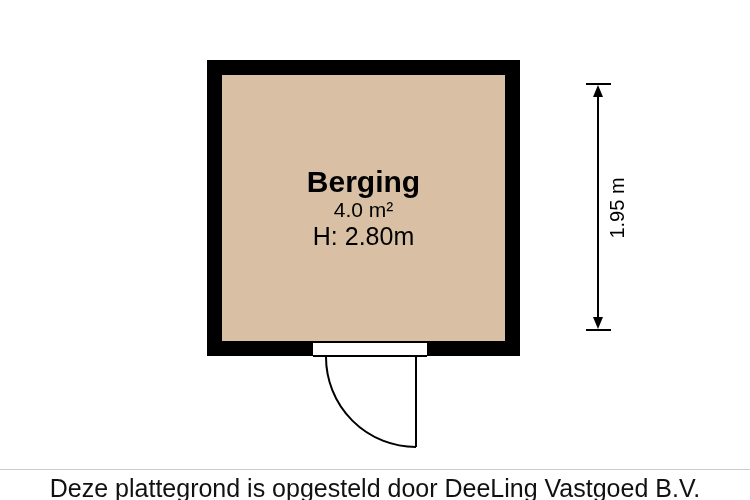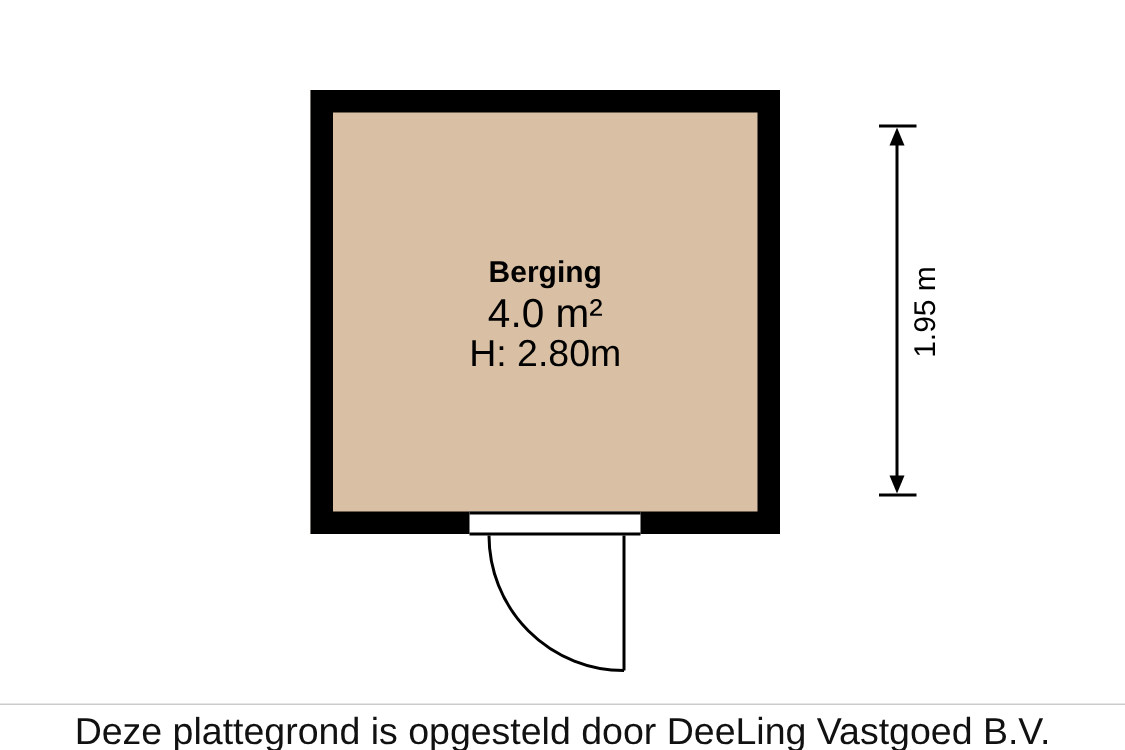--- a/index.html
+++ b/index.html
@@ -27,26 +27,26 @@
     background: #d9c0a4;
     display: flex;
     align-items: center;
     justify-content: center;
   }
   .room-label {
     text-align: center;
     color: #000000;
   }
   .room-name {
-    font-size: 20px;
+    font-size: 30px;
     font-weight: bold;
     line-height: 28px;
   }
   .room-area {
-    font-size: 27px;
+    font-size: 21px;
     line-height: 27px;
   }
   .room-height {
     font-size: 25px;
     line-height: 26px;
   }
   
   .door-band {
     position: absolute;
     left: 313px;

